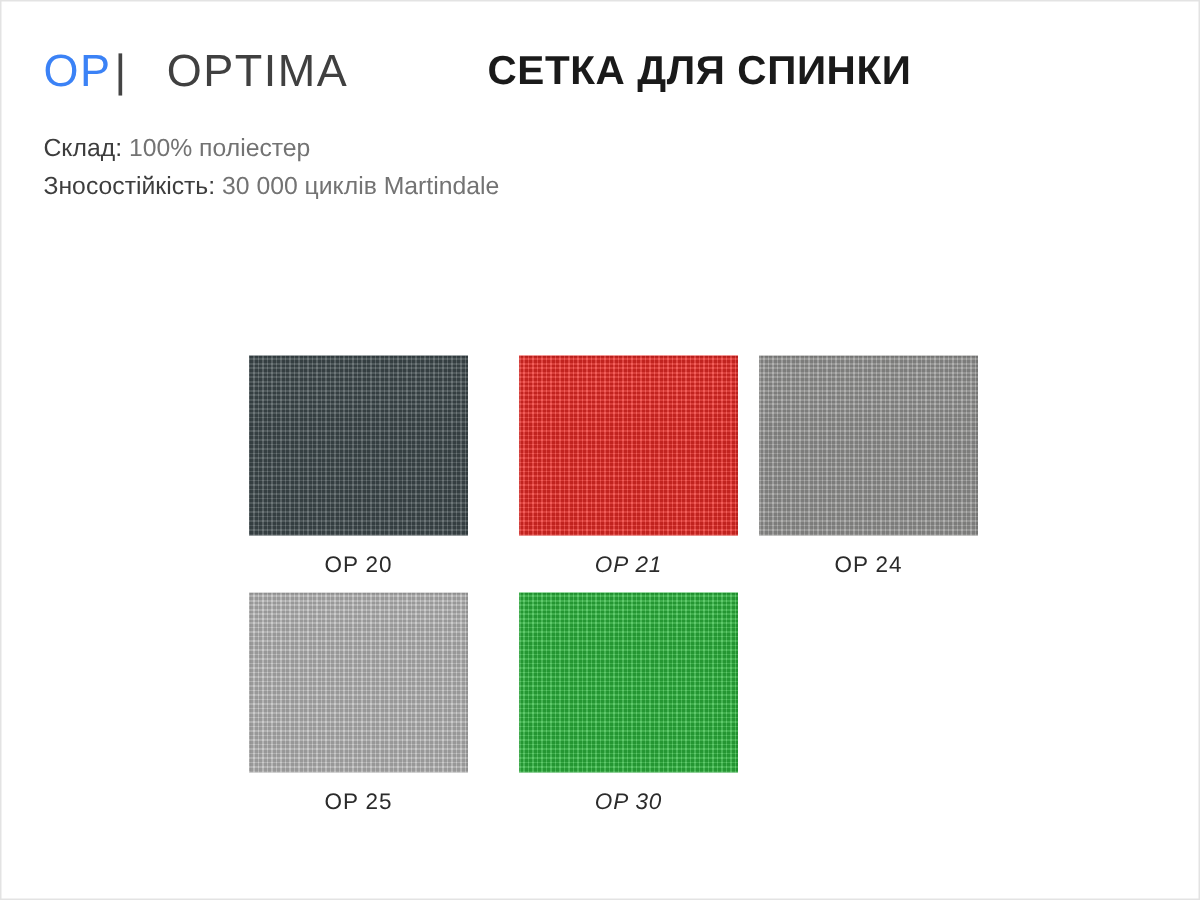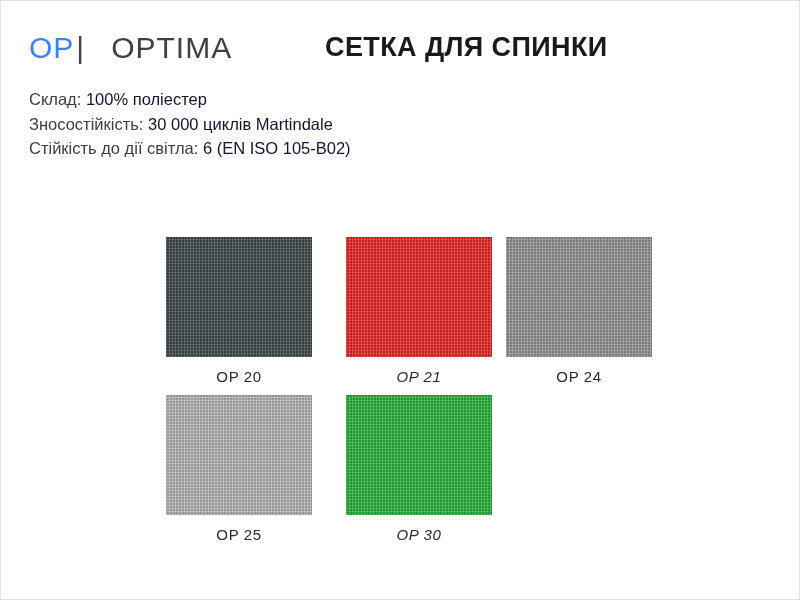--- a/index.html
+++ b/index.html
@@ -77,21 +77,21 @@
   .spec-row {
     font-size: 16.5px;
     line-height: 24.5px;
     color: #4b4b4b;
     white-space: nowrap;
   }
   .spec-label {
     color: #3d3d3d;
   }
   .spec-value {
-    color: #0f172a;
+    color: #737373;
     margin-top: 24px;
   }
 
   
   .swatches {
     position: absolute;
     left: 0;
     top: 236px;
     width: 724px;
   }
@@ -154,24 +154,20 @@
 
   <div class="specs">
     <div class="spec-row">
       <span class="spec-label">Склад:</span>
       <span class="spec-value">100% поліестер</span>
     </div>
     <div class="spec-row">
       <span class="spec-label">Зносостійкість:</span>
       <span class="spec-value">30 000 циклів Martindale</span>
     </div>
-    <div class="spec-row">
-      <span class="spec-label">Стійкість до дії світла:</span>
-      <span class="spec-value">6 (EN ISO 105-B02)</span>
-    </div>
   </div>
 
   <div class="swatches">
 
     <div class="swatch-row">
       <div class="swatch col-1">
         <div class="chip" style="background: rgb(65, 77, 80);">
           <div class="weave" style="background-image: repeating-linear-gradient(90deg, rgba(255, 255, 255, 0.14) 0px, rgba(255, 255, 255, 0.14) 1px, rgba(0, 0, 0, 0.1) 1px, rgba(0, 0, 0, 0.1) 3px), repeating-linear-gradient(0deg, rgba(255, 255, 255, 0.12) 0px, rgba(255, 255, 255, 0.12) 1px, rgba(0, 0, 0, 0.1) 1px, rgba(0, 0, 0, 0.1) 3px); box-shadow: rgba(0, 0, 0, 0.06) 0px 0px 0px 1px inset;"></div>
         </div>
         <div class="caption">OP 20</div>

